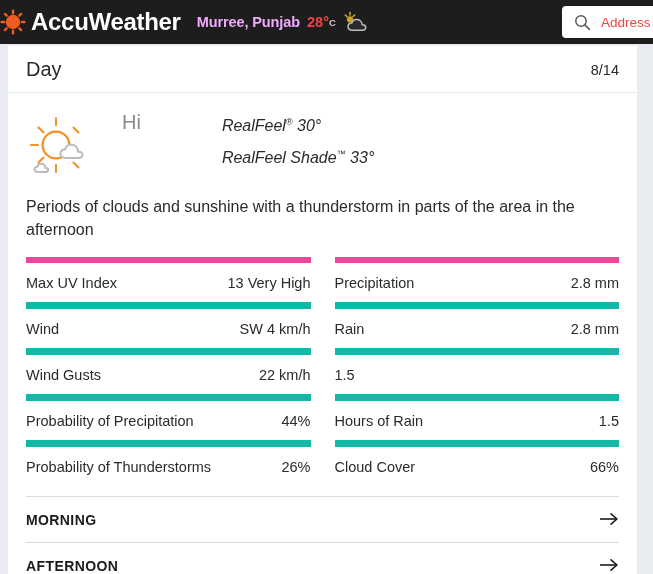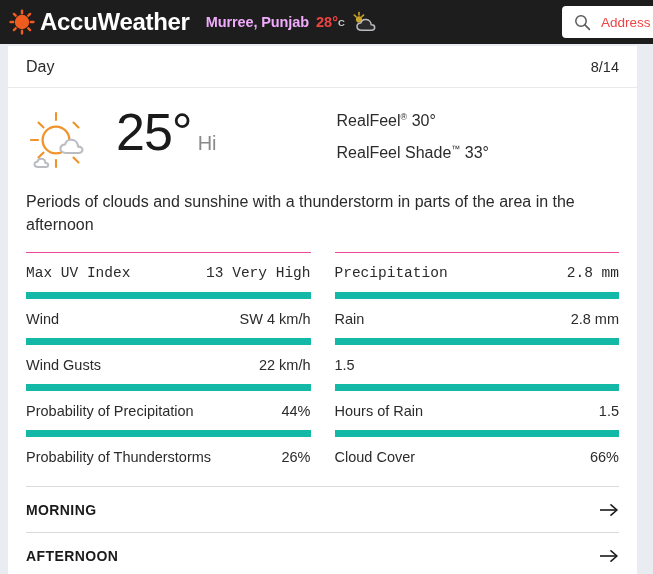--- a/index.html
+++ b/index.html
@@ -18,21 +18,20 @@
   
   .topbar {
     position: absolute;
     top: 0; left: 0;
     width: 653px;
     height: 44px;
     background: #1d1d1d;
     display: flex;
     align-items: center;
     box-sizing: border-box;
-    padding-left: 9px;
     z-index: 10;
   }
   .brand {
     display: flex;
     align-items: center;
     height: 44px;
     cursor: pointer;
   }
   .brand-logo {
     width: 26px;
@@ -112,21 +111,21 @@
   }
 
   .day-header {
     display: flex;
     justify-content: space-between;
     align-items: center;
     padding: 12px 18px 11px 18px;
     border-bottom: 1px solid #e6e8eb;
   }
   .day-label {
-    font-size: 16px;
+    font-size: 20px;
     color: #2b2b2b;
   }
   .day-date {
     font-size: 14.5px;
     color: #2b2b2b;
   }
 
   .body-pad { padding: 0 18px; }
 
   
@@ -156,22 +155,23 @@
     line-height: 1;
     letter-spacing: -1px;
   }
   .hero-hi {
     font-size: 20px;
     color: #8a8a8a;
     margin-left: 6px;
     font-weight: 400;
   }
   .realfeel-col {
-    margin-left: 120px;
+    margin-left: 81px;
     padding-top: 6px;
+    font-style: italic;
   }
   .realfeel-line {
     font-size: 16px;
     color: #2b2b2b;
     margin-bottom: 14px;
     white-space: nowrap;
   }
   .realfeel-line:last-child { margin-bottom: 0; }
   .rf-sup {
     font-size: 9px;
@@ -197,39 +197,39 @@
   }
   .metric-col { flex: 1 1 0; min-width: 0; }
   .metric-row {
     display: flex;
     justify-content: space-between;
     align-items: center;
     padding: 12px 0 11px 0;
     border-top: 7px solid #14b8a6;
     gap: 10px;
   }
-  .metric-row:first-child { border-top: 1px solid #ec4899; font-family: Liberation Mono, monospace; }
+  .metric-row:first-child { border-top: 6px solid #ec4899; }
   .metric-label {
     font-size: 14.5px;
     color: #2b2b2b;
     white-space: nowrap;
   }
   .metric-value {
     font-size: 14.5px;
     color: #2b2b2b;
     white-space: nowrap;
     text-align: right;
   }
 
   
   .periods { padding-bottom: 0; }
   .period-row {
     display: flex;
     justify-content: space-between;
-    align-items: center;
+    align-items: flex-start;
     border-top: 1px solid #d8dade;
     padding: 15px 0 14px 0;
     cursor: pointer;
     gap: 33px;
   }
   .period-label {
     font-size: 14px;
     font-weight: 700;
     color: #1a1a1a;
     letter-spacing: 0.4px;
@@ -317,21 +317,20 @@
             <line x1="12.5" y1="47.5" x2="17.5" y2="42.5"></line>
             <line x1="47.5" y1="12.5" x2="52.5" y2="17.5"></line>
           </g>
           <circle cx="30" cy="30" r="13.4" fill="none" stroke="#f0932b" stroke-width="2.3"></circle>
           <path d="M40 43 C36.6 43 34.4 41.1 34.4 38.6 C34.4 36.2 36.5 34.3 39 34.6 C39.8 31.5 42.6 29.4 45.8 29.8 C49.4 30.2 52 33.1 52 36.6 L52.4 36.6 C54.7 36.6 56.5 38.1 56.5 39.8 C56.5 41.6 54.7 43 52.4 43 Z" fill="#ffffff" stroke="#b9bcc0" stroke-width="2.1" stroke-linejoin="round"></path>
           <path d="M12 57 C9.9 57 8.5 55.8 8.5 54.3 C8.5 52.8 9.8 51.6 11.4 51.8 C11.9 49.9 13.6 48.6 15.6 48.8 C17.8 49.1 19.4 50.8 19.4 53 L19.7 53 C21.1 53 22.2 53.9 22.2 55 C22.2 56.1 21.1 57 19.7 57 Z" fill="#ffffff" stroke="#b9bcc0" stroke-width="2" stroke-linejoin="round"></path>
         </svg>
       </span>
 
       <span class="hero-temp-wrap">
-        <span class="hero-temp">25°</span>
         <span class="hero-hi">Hi</span>
       </span>
 
       <span class="realfeel-col">
         <div class="realfeel-line"><span>RealFeel</span><span class="rf-sup">®</span>
           <span>30°</span></div>
         <div class="realfeel-line"><span>RealFeel Shade</span><span class="rf-sup">™</span>
           <span>33°</span></div>
       </span>
     </div>

